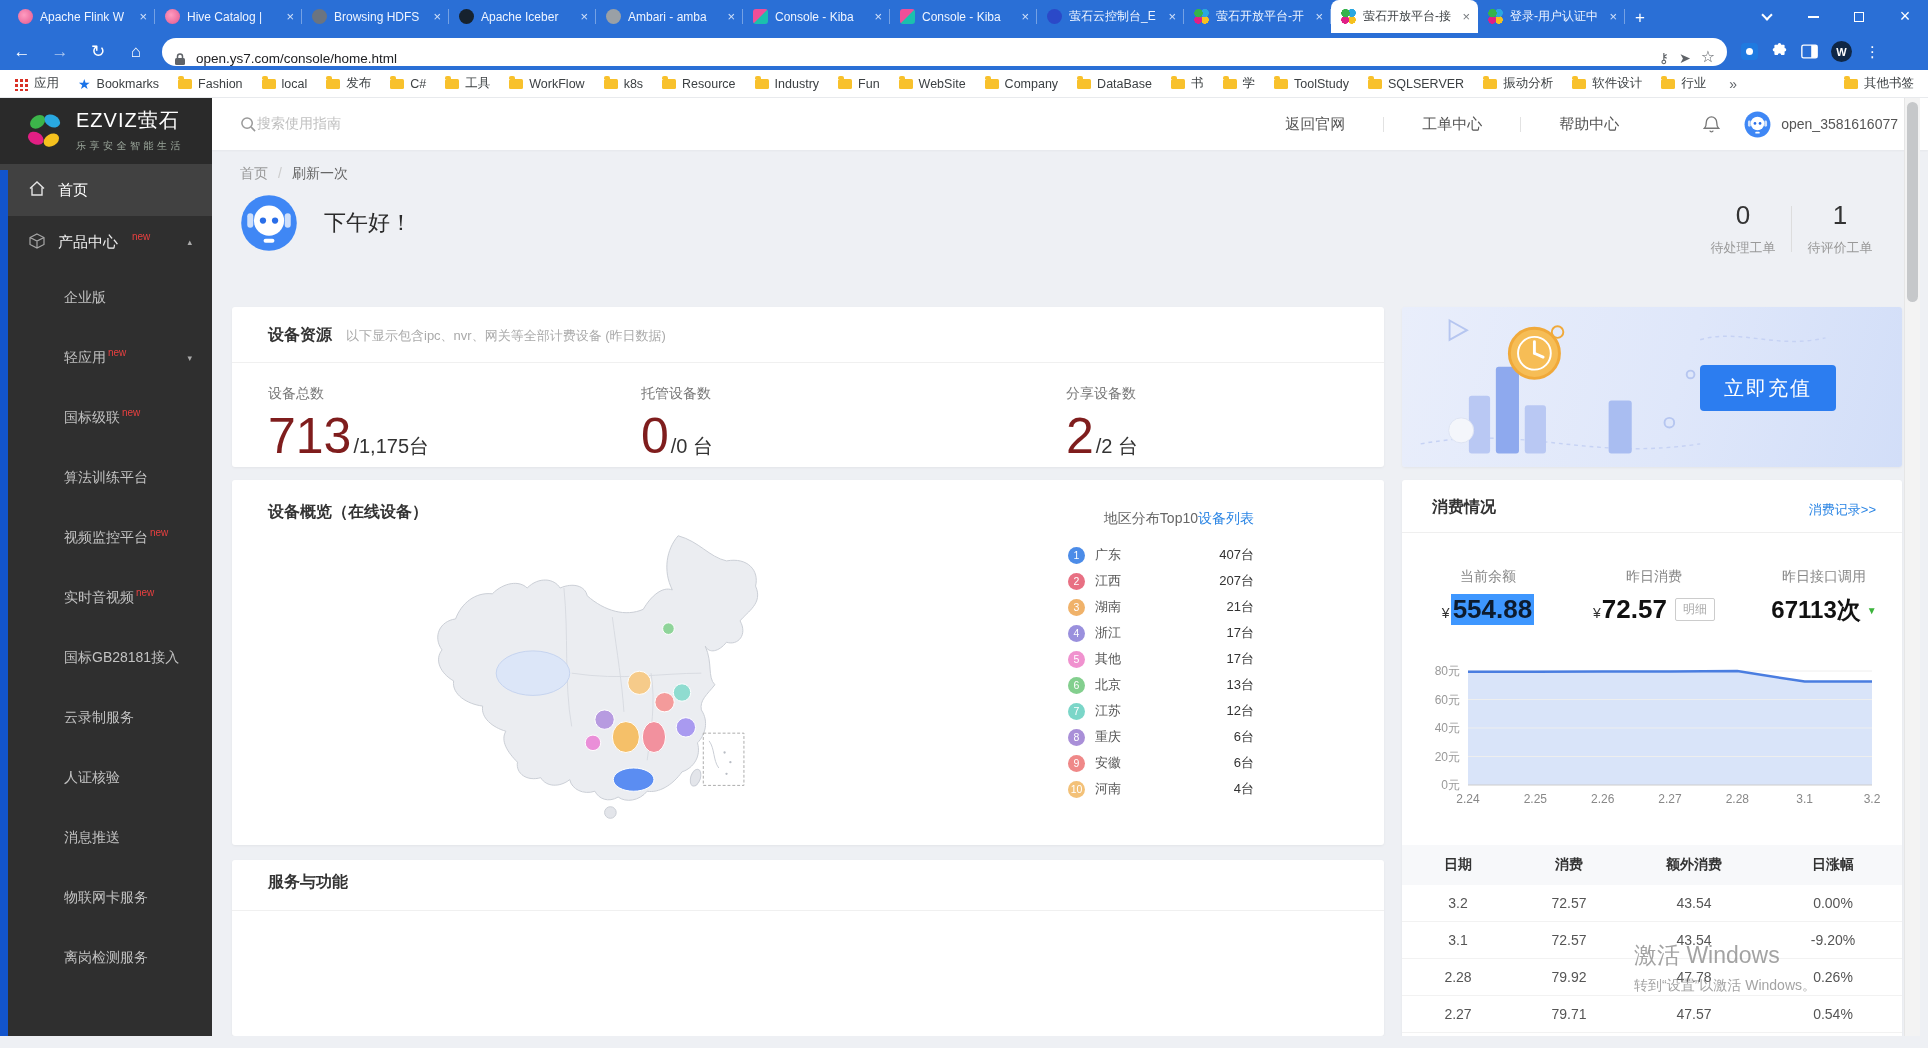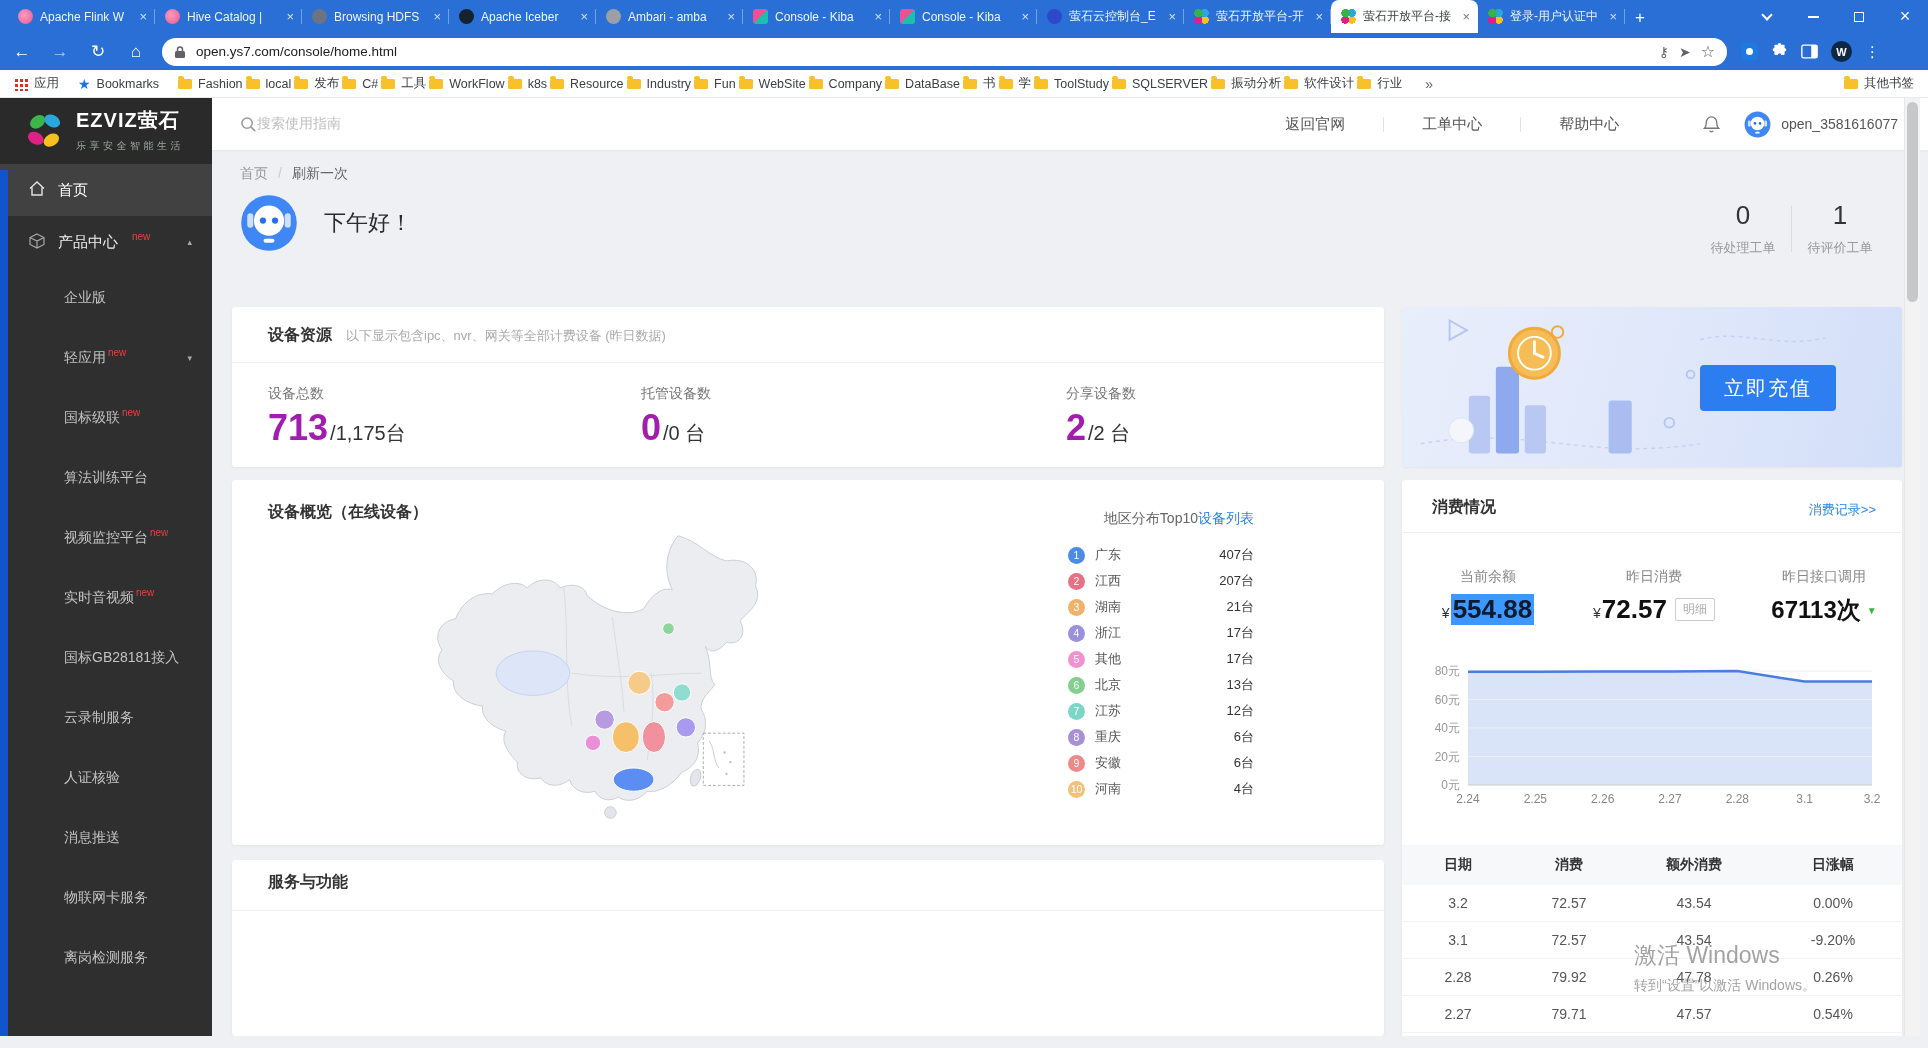--- a/index.html
+++ b/index.html
@@ -28,42 +28,42 @@
   .newtab{width:30px;height:30px;color:#fff;font-size:17px;display:flex;align-items:center;justify-content:center}
   .winctl{margin-left:auto;display:flex;align-items:center;height:33px}
   .winbtn{width:46px;height:33px;display:flex;align-items:center;justify-content:center;color:#fff;font-size:15px}
   .chev{width:8px;height:8px;border-right:2px solid #fff;border-bottom:2px solid #fff;transform:rotate(45deg);margin-top:-4px}
   .minbar{width:11px;height:2px;background:#fff}
   .maxbox{width:10px;height:10px;border:1px solid #fff}
 
   .toolbar{position:absolute;left:0;top:33px;width:1928px;height:37px;background:#2a6fd6;display:flex;align-items:center;padding:0 10px;gap:14px}
   .navic{color:#fff;font-size:17px;width:24px;text-align:center}
   .navic.dim{opacity:.6}
-  .urlpill{flex:1;height:28px;background:#fff;border-radius:14px;display:flex;align-items:center;padding:0 12px;gap:10px;max-width:1565px}
+  .urlpill{flex:1;height:28px;background:#fff;border-radius:14px;display:flex;align-items:flex-end;padding:0 12px;gap:10px;max-width:1565px}
   .url{font-size:13.5px;color:#202124;flex:1}
   .pillic{color:#5f6368;font-size:14px}
   .extgrp{display:flex;align-items:center;gap:13px}
   .extblue{width:17px;height:17px;border-radius:4px;background:#1f7ae0;display:flex;align-items:center;justify-content:center}
   .extblue:after{content:"";width:7px;height:7px;border-radius:50%;background:#fff}
   .avatarW{width:21px;height:21px;border-radius:50%;background:#0f2746;color:#fff;font-size:11px;display:flex;align-items:center;justify-content:center;font-weight:bold}
   .kebab{color:#fff;font-size:15px}
 
   .bookbar{position:absolute;left:0;top:70px;width:1928px;height:28px;background:#fff;display:flex;align-items:center;padding:0 14px;gap:19px;font-size:12.5px;color:#3c4043;border-bottom:1px solid #e8eaed}
   .bm{display:flex;align-items:center;gap:6px;white-space:nowrap}
   .folder{width:14px;height:10px;background:#f8c12c;border-radius:1.5px;position:relative;flex:none}
   .folder:before{content:"";position:absolute;top:-3px;left:0;width:6px;height:3px;background:#f8c12c;border-radius:2px 2px 0 0}
   .appsgrid{width:14px;height:14px;background-image:radial-gradient(#d93025 1.6px,transparent 1.8px);background-size:5px 5px;background-position:0 1px}
   .bstar{color:#1a73e8;font-size:14px}
   .boverflow{color:#5f6368;font-size:14px;margin-left:4px}
   .otherbm{margin-left:auto}
 
   
   .sidebar{position:absolute;left:0;top:98px;width:212px;bottom:12px;background:#2f2f2f;color:#d6d6d6;overflow:hidden}
   .logo{height:66px;display:flex;align-items:center;gap:10px;padding:0 0 0 22px;background:#2a2a2a}
-  .brand{color:#fff;font-size:20px;font-weight:bold;letter-spacing:1px;line-height:1.1}
+  .brand{color:#fff;font-size:20px;font-weight:normal;letter-spacing:1px;line-height:1.1}
   .tagline{font-size:10px;color:#9aa59a;letter-spacing:3.5px;margin-top:8px}
   .mitem{display:flex;align-items:center;gap:12px;padding-left:28px;font-size:15px;color:#eee;height:52px}
   .mitem.active{background:#414141;color:#fff}
   .micon{width:18px;text-align:center;flex:none;opacity:.85}
   .newbadge{color:#e84040;font-size:10px;position:relative;top:-6px;margin-left:2px}
   .marrow{margin-left:auto;margin-right:20px;font-size:9px;color:#aaa}
   .submenu{display:flex;flex-direction:column}
   .smitem{height:60px;display:flex;align-items:center;padding-left:64px;font-size:14px;color:#c2c2c2}
   .bluestrip{position:absolute;left:0;top:170px;width:8px;bottom:12px;background:#1254cc;z-index:6}
 
@@ -93,21 +93,21 @@
   .banner{left:1190px;top:209px;width:500px;height:160px;overflow:hidden;background:linear-gradient(105deg,#e9eefb 0%,#dfe7fa 55%,#d2def8 100%)}
   .consume{left:1190px;top:382px;width:500px;height:704px;overflow:hidden}
 
   .ctitle{font-size:16px;font-weight:bold;color:#333}
   .c1head{position:absolute;left:36px;top:18px;display:flex;align-items:baseline;gap:14px;right:20px}
   .c1note{font-size:13px;color:#aaa;font-weight:normal}
   .c1div{position:absolute;left:0;top:55px;right:0;height:1px;background:#f0f0f0}
   .stat{position:absolute;top:78px}
   .stat .slab{font-size:14px;color:#777}
   .statval{margin-top:4px;display:flex;align-items:baseline}
-  .biggreen{font-size:36px;color:#a21caf;font-weight:bold}
+  .biggreen{font-size:50px;color:#7f1d1d;font-weight:normal}
   .statrest{font-size:20px;color:#333;margin-left:2px}
 
   .c2title{position:absolute;left:36px;top:22px}
   .top10{position:absolute;left:836px;top:30px;width:186px}
   .t10head{display:flex;justify-content:flex-end;align-items:center;font-size:14px;color:#666}
   .t10link{color:#2b85e4;cursor:pointer}
   .t10rows{margin-top:14px;display:flex;flex-direction:column}
   .t10row{height:26px;display:flex;align-items:center;gap:10px;font-size:13px;color:#555}
   .badge{width:17px;height:17px;border-radius:50%;color:#fff;font-size:10.5px;display:flex;align-items:center;justify-content:center;flex:none}
   .t10name{flex:1}
@@ -269,21 +269,21 @@
 
   <div class="bookbar">
     <span class="bm">
         <span class="appsgrid"></span>
         <span>应用</span>
       </span>
     <span class="bm">
         <span class="bstar">★</span>
         <span>Bookmarks</span>
       </span>
-    <span style="display:flex;align-items:center;gap:3px">
+    <span style="display:flex;align-items:center;gap:19px">
         <span class="bm">
           <span class="folder"></span>
           <span>Fashion</span>
         </span>
         <span class="bm">
           <span class="folder"></span>
           <span>local</span>
         </span>
         <span class="bm">
           <span class="folder"></span>

